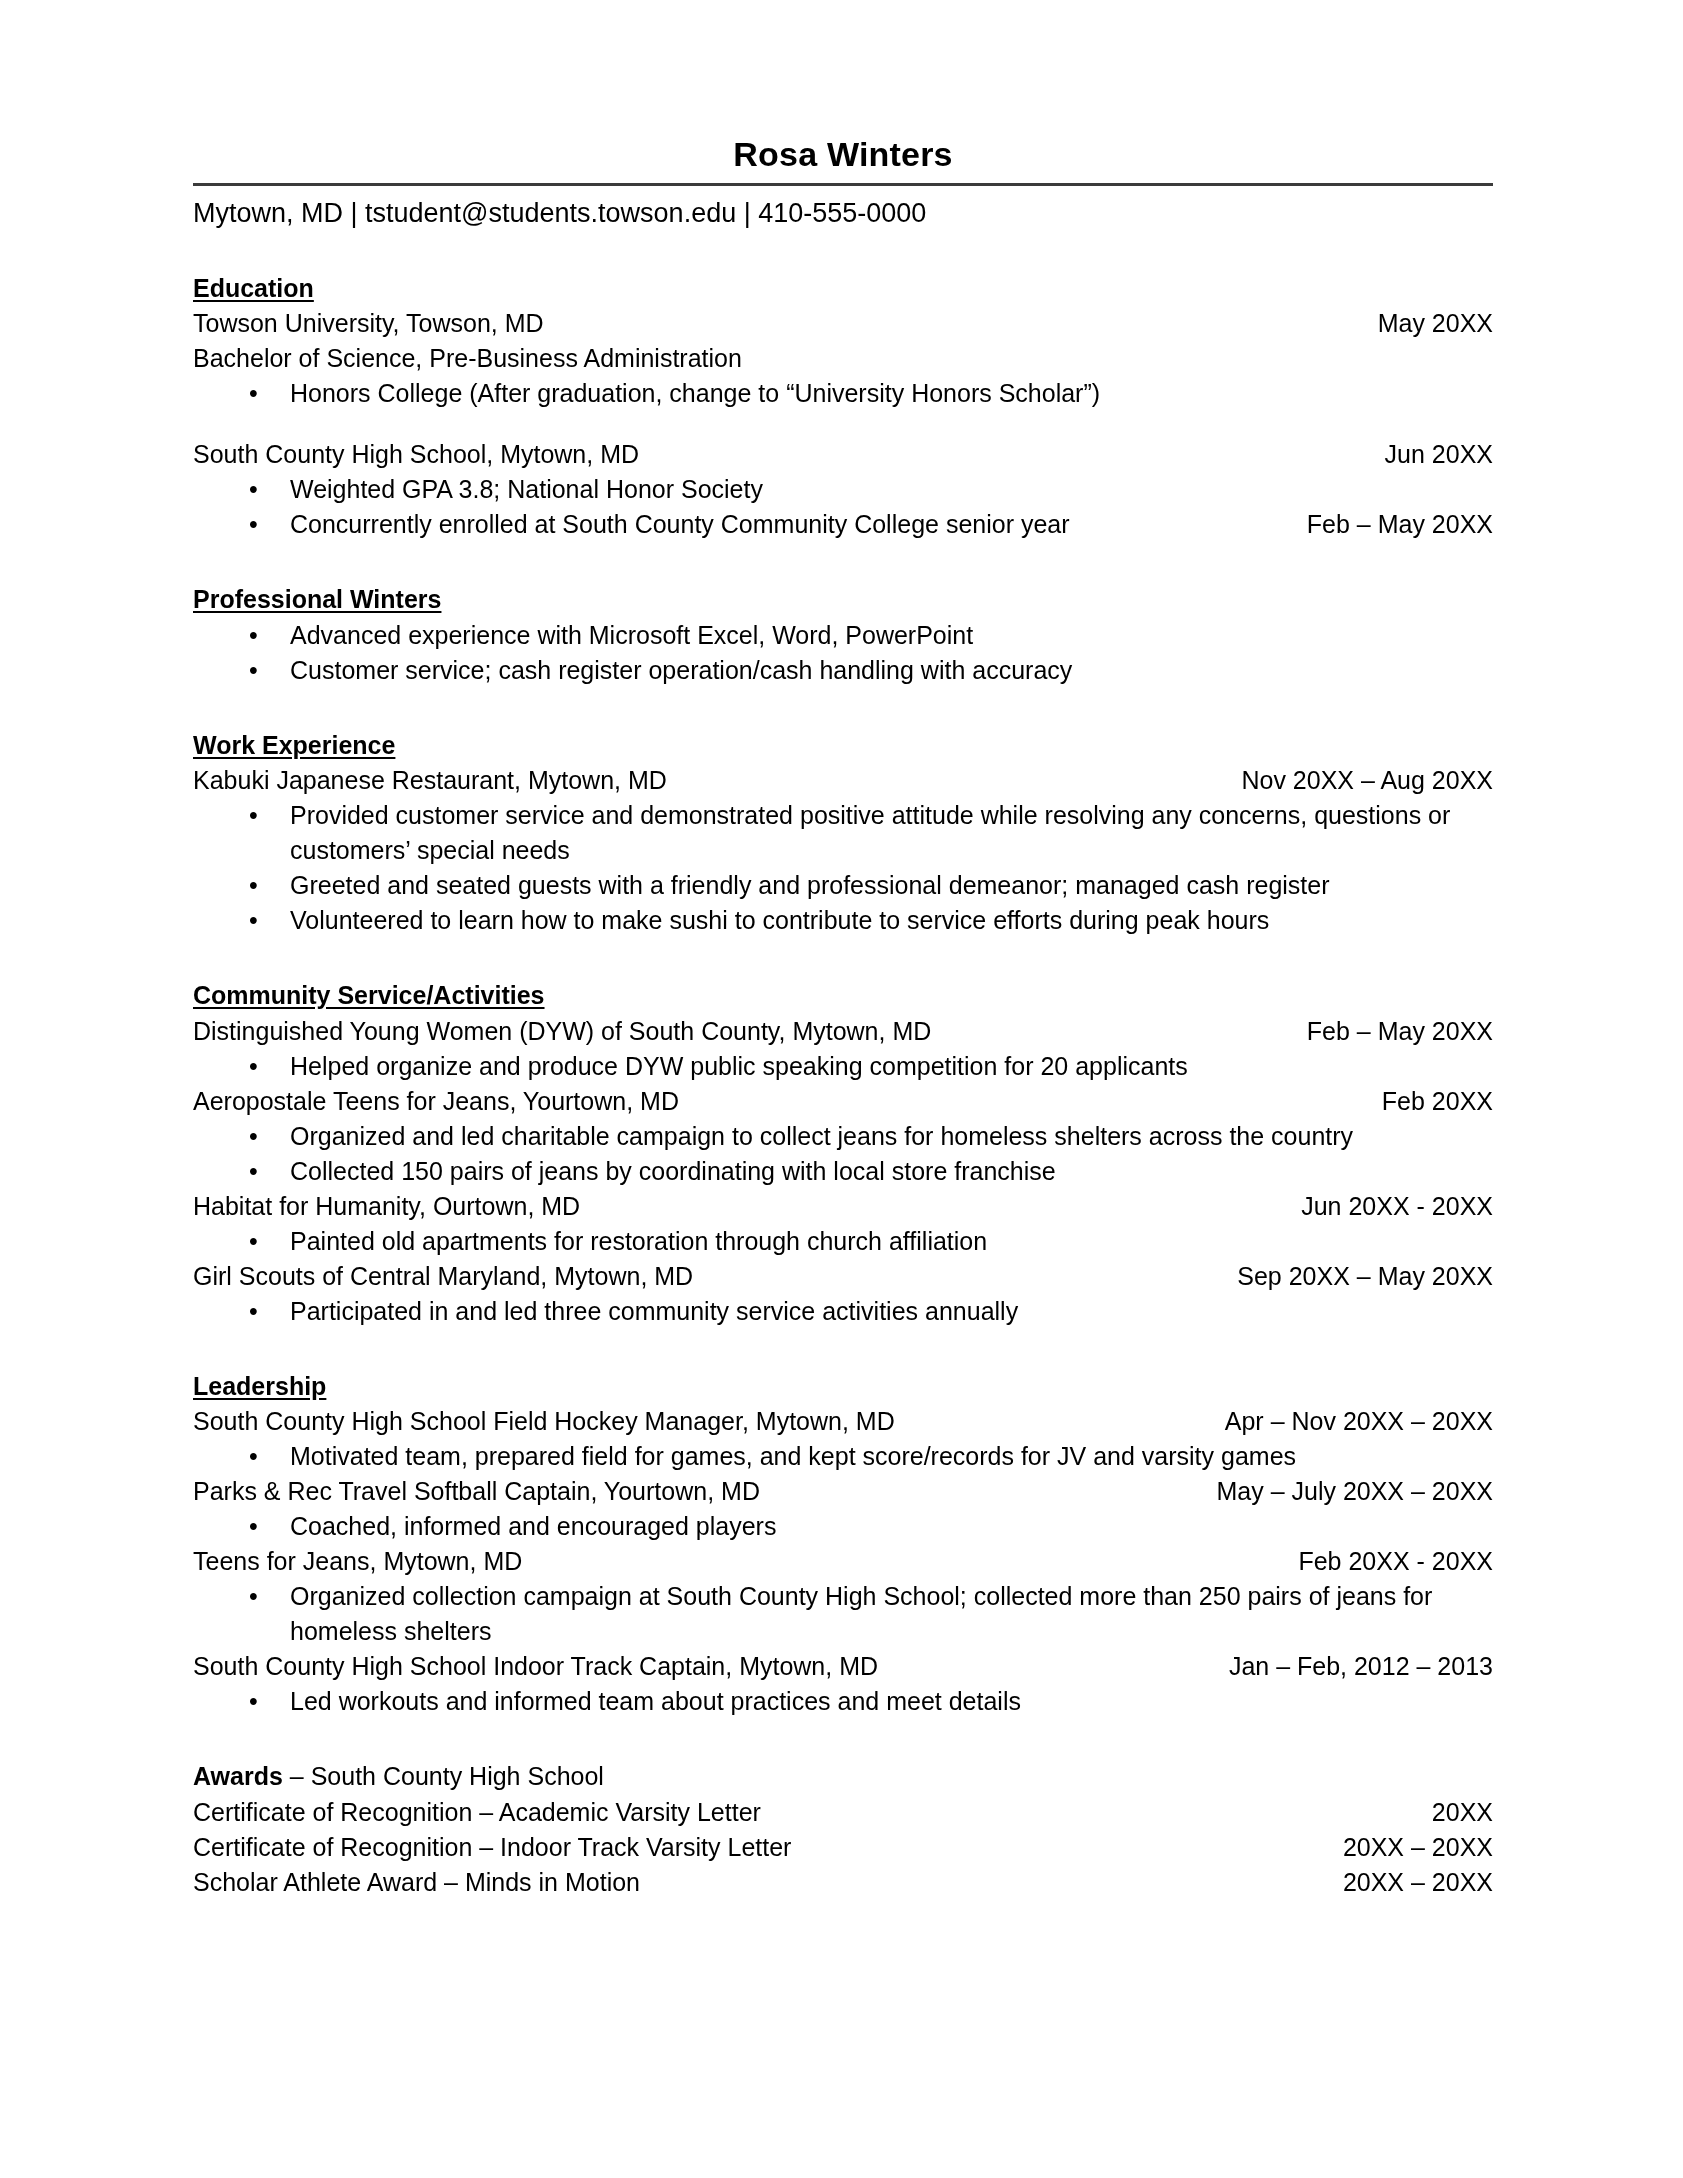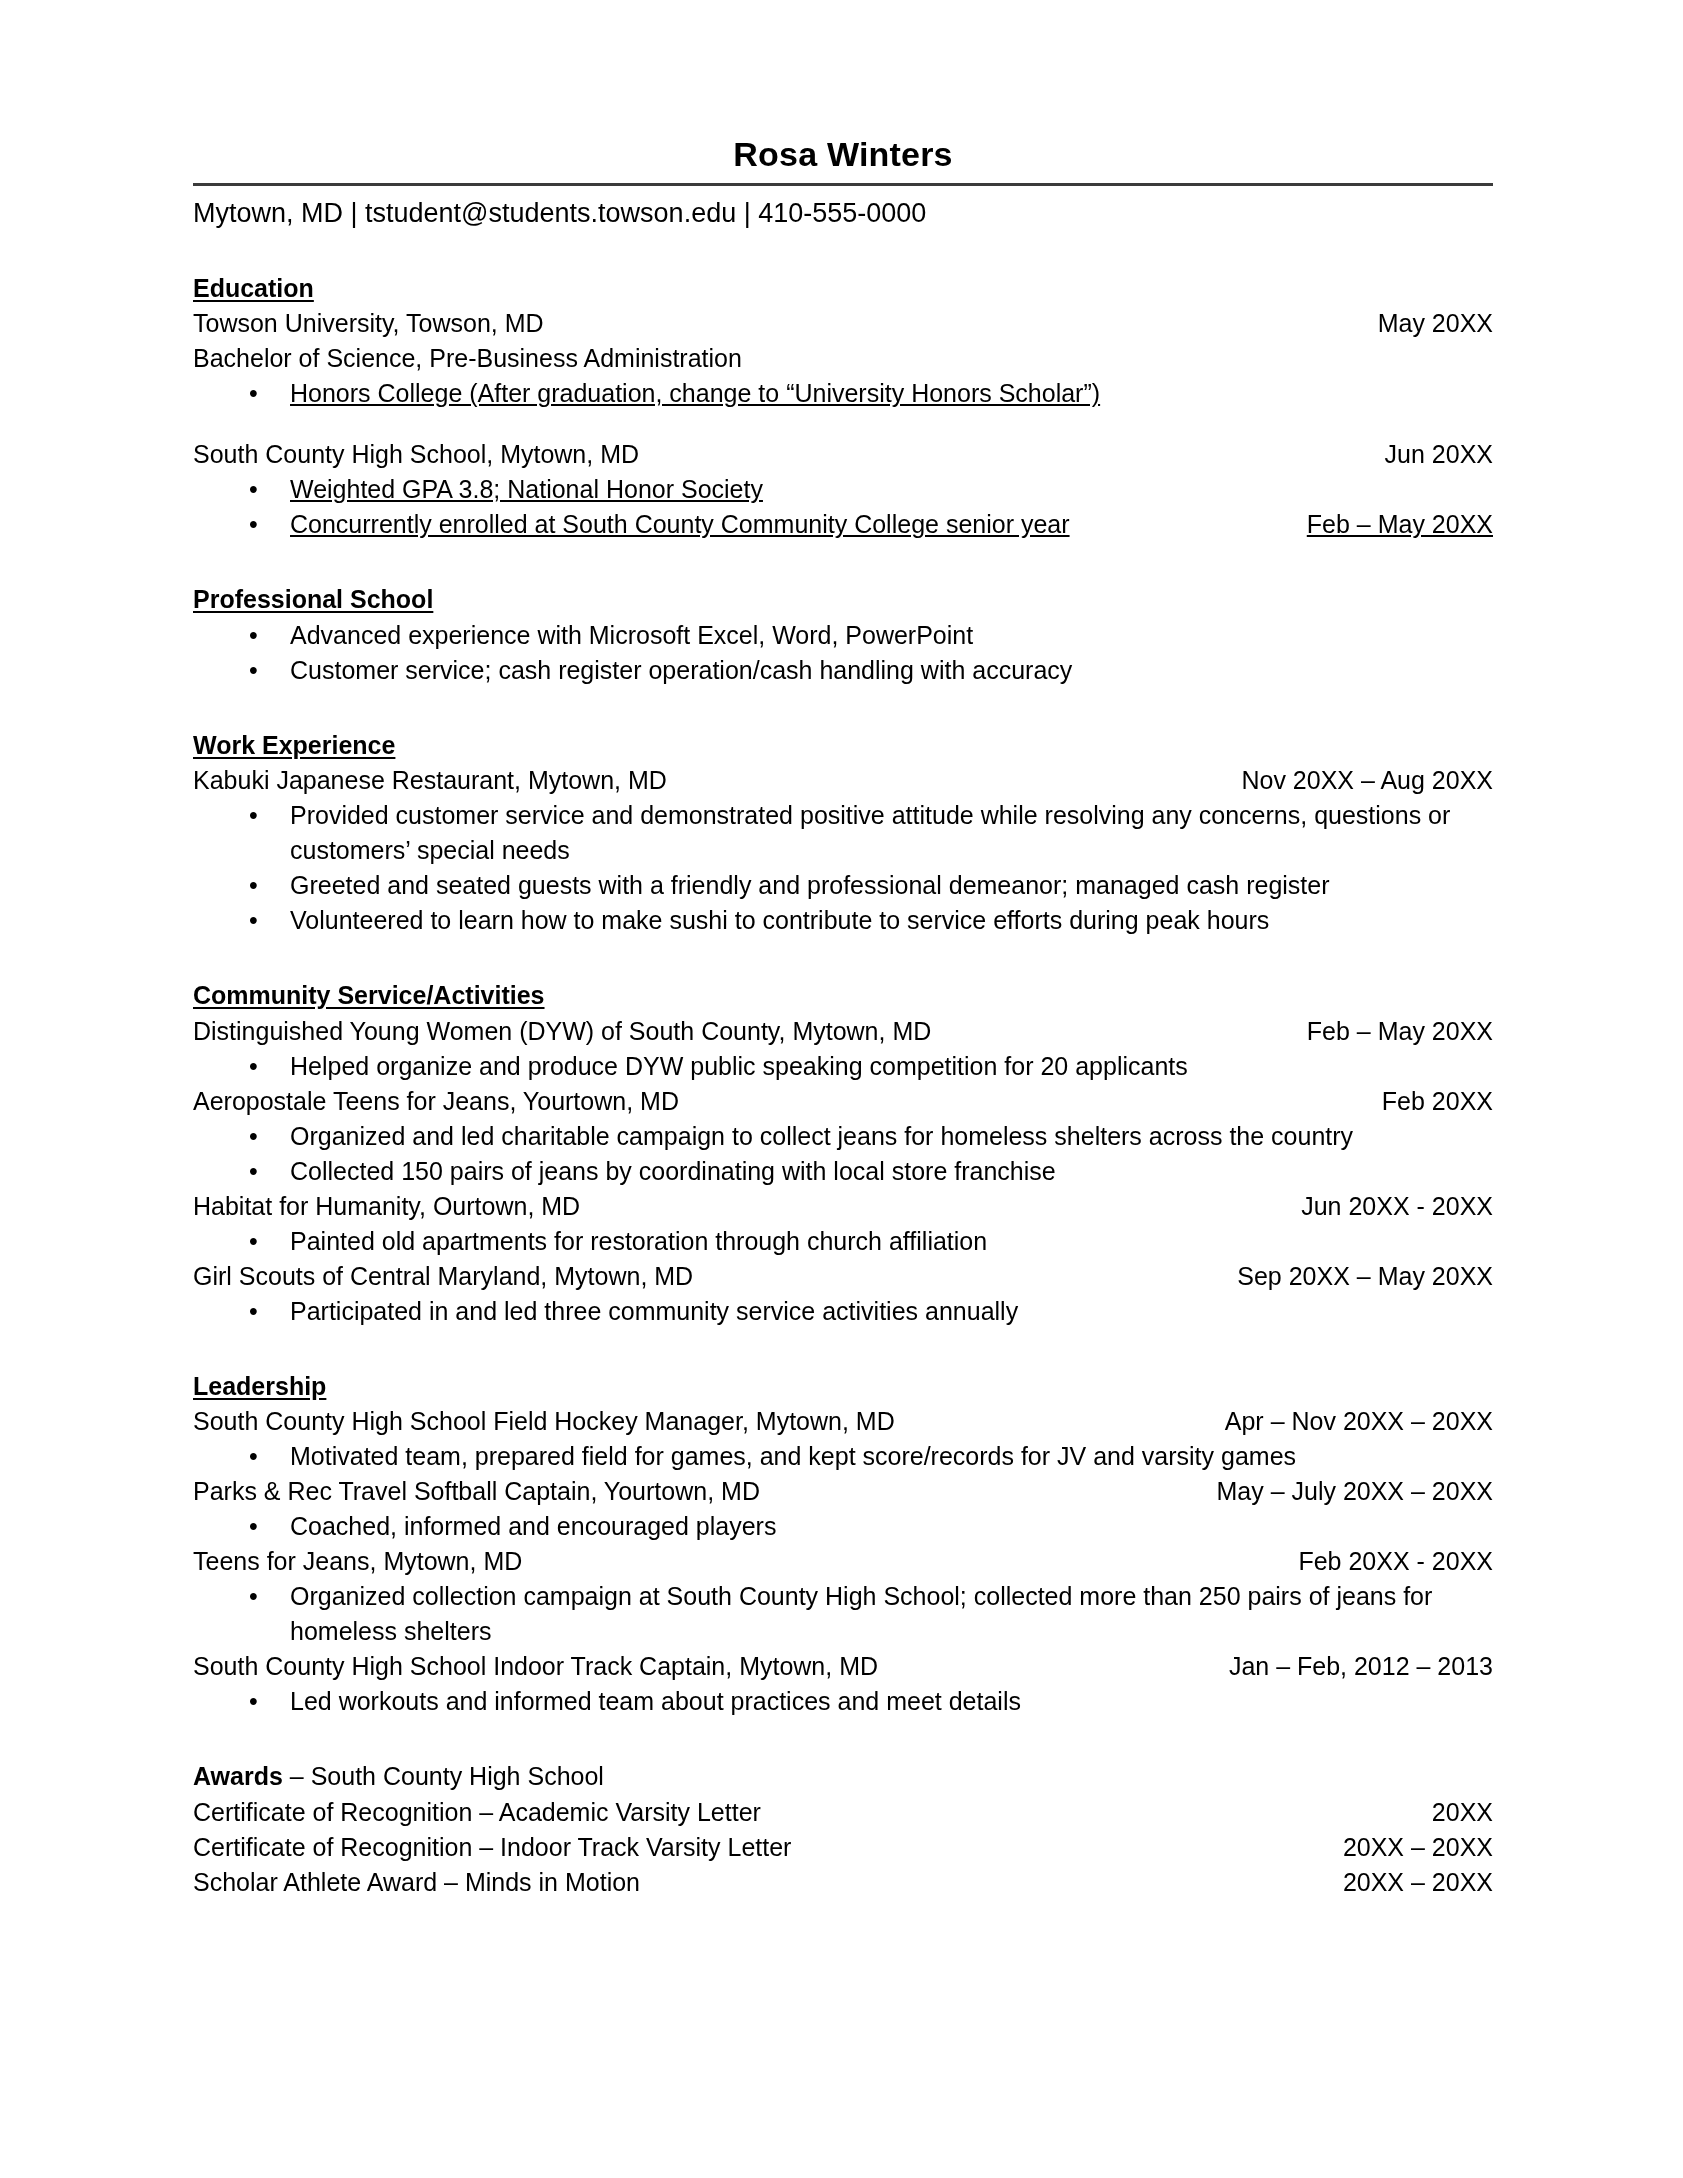--- a/index.html
+++ b/index.html
@@ -112,21 +112,20 @@
     position: absolute;
     left: 56px;
     top: 0;
     font-size: 25px;
     line-height: 1.40;
   }
   ul.bullets > li .bullet-row {
     display: flex;
     justify-content: space-between;
     align-items: baseline;
-    text-decoration: underline;
   }
   ul.bullets > li .bullet-row .btext { flex: 0 1 auto; }
   ul.bullets > li .bullet-row .bdate {
     flex: 0 0 auto;
     padding-left: 30px;
     white-space: nowrap;
   }
   .wrap-allowed { white-space: normal; }
 </style>
 </head>
@@ -172,21 +171,21 @@
         <li>
           <div class="bullet-row">
             <span class="btext">Concurrently enrolled at South County Community College senior year</span>
             <span class="bdate">Feb – May 20XX</span>
           </div>
         </li>
       </ul>
     </div>
 
     <div class="section">
-      <div class="section-heading">Professional School</div>
+      <div class="section-heading">Professional Winters</div>
       <ul class="bullets">
         <li>
           <span>Advanced experience with Microsoft Excel, Word, PowerPoint</span>
         </li>
         <li>
           <span>Customer service; cash register operation/cash handling with accuracy</span>
         </li>
       </ul>
     </div>
 

